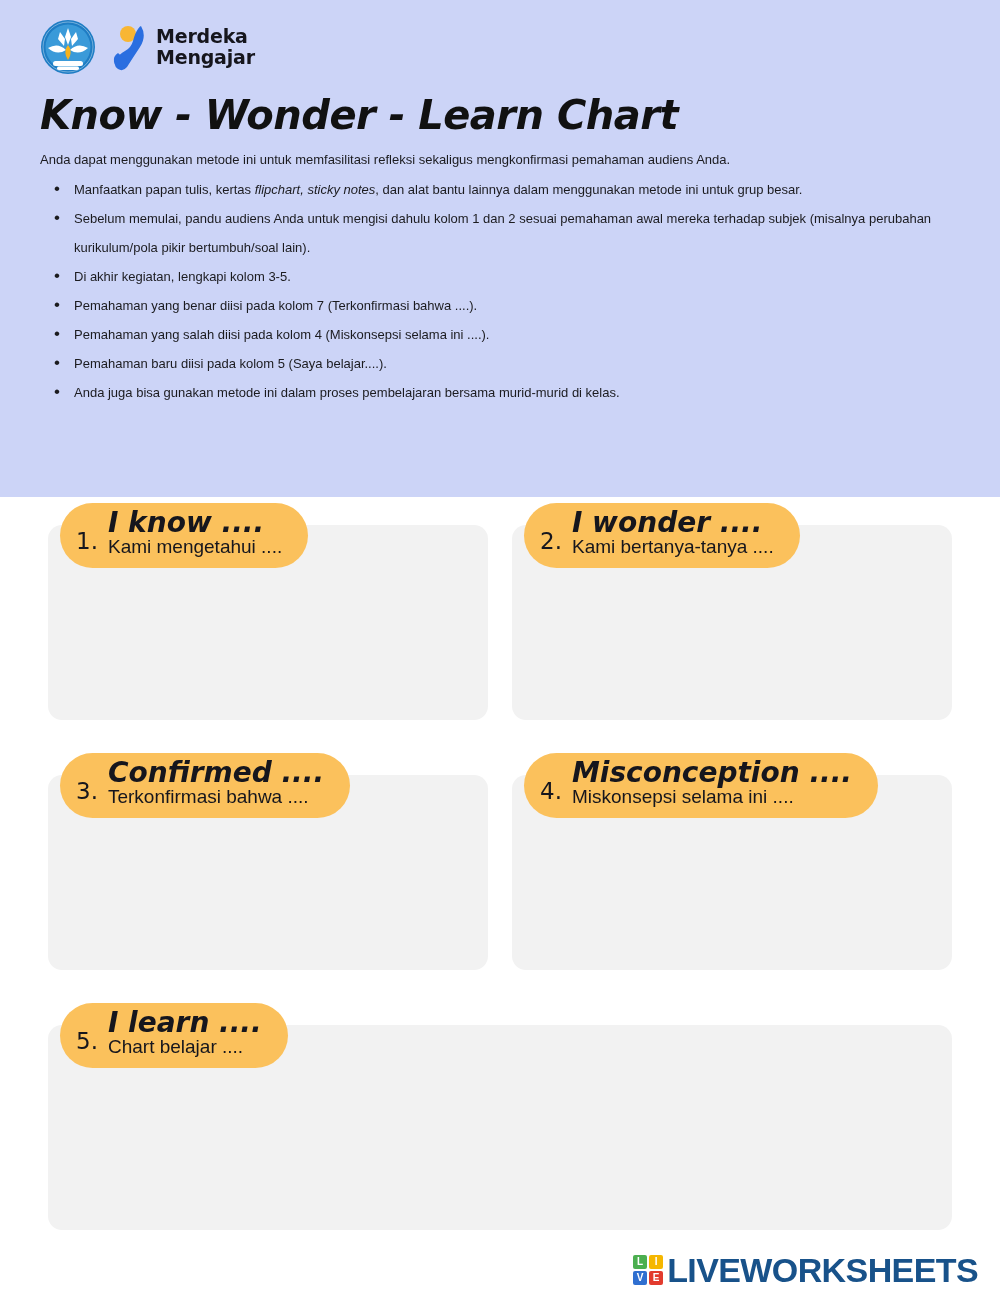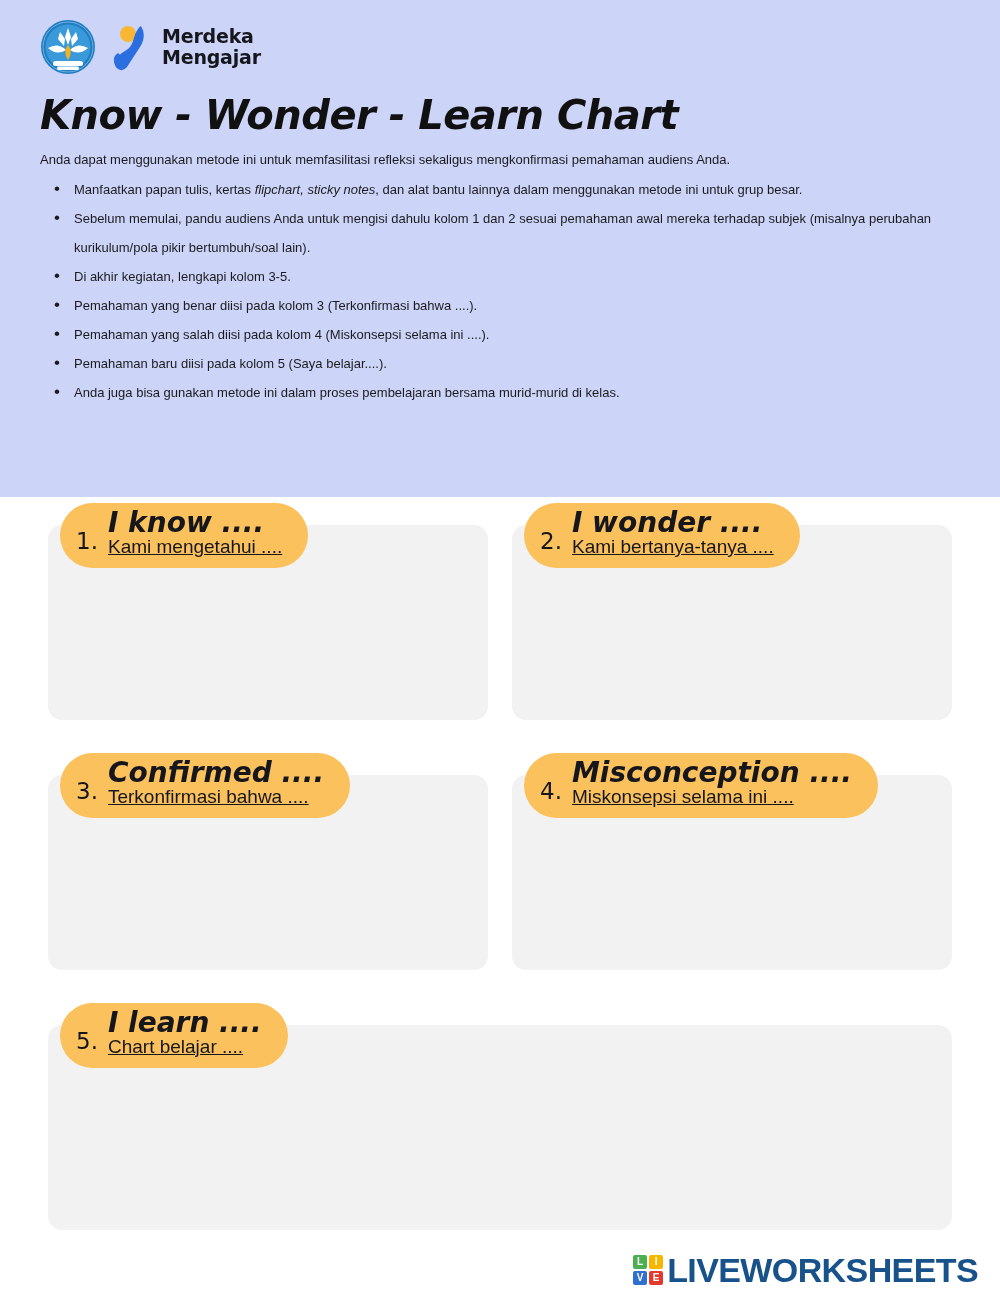--- a/index.html
+++ b/index.html
@@ -35,21 +35,21 @@
   .kemdikbud-logo {
     width: 56px;
     height: 56px;
     flex: 0 0 56px;
     position: relative;
   }
 
   .mm-logo {
     display: flex;
     align-items: center;
-    gap: 12px;
+    gap: 6px;
   }
 
   .mm-mark {
     width: 40px;
     height: 48px;
     flex: 0 0 40px;
     position: relative;
   }
 
   .mm-text {
@@ -183,21 +183,20 @@
     line-height: 23px;
     color: #16161d;
     white-space: nowrap;
   }
 
   .pill-id {
     font-size: 19px;
     line-height: 24px;
     color: #16161d;
     white-space: nowrap;
-    text-decoration: underline;
   }
 
   
   .footer {
     position: absolute;
     right: 22px;
     bottom: 8px;
     display: flex;
     align-items: center;
     gap: 4px;
@@ -270,21 +269,21 @@
   </div>
 
   <h1 class="page-title">Know - Wonder - Learn Chart</h1>
 
   <p class="intro">Anda dapat menggunakan metode ini untuk memfasilitasi refleksi sekaligus mengkonfirmasi pemahaman audiens Anda.</p>
 
   <ul class="bullets" id="bullet-list">
       <li><span>Manfaatkan papan tulis, kertas </span><em>flipchart, sticky notes</em><span>, dan alat bantu lainnya dalam menggunakan metode ini untuk grup besar.</span></li>
       <li><span>Sebelum memulai, pandu audiens Anda untuk mengisi dahulu kolom 1 dan 2 sesuai pemahaman awal mereka terhadap subjek (misalnya perubahan kurikulum/pola pikir bertumbuh/soal lain).</span></li>
       <li><span>Di akhir kegiatan, lengkapi kolom 3-5.</span></li>
-      <li><span>Pemahaman yang benar diisi pada kolom 3 (Terkonfirmasi bahwa ....).</span></li>
+      <li><span>Pemahaman yang benar diisi pada kolom 7 (Terkonfirmasi bahwa ....).</span></li>
       <li><span>Pemahaman yang salah diisi pada kolom 4 (Miskonsepsi selama ini ....).</span></li>
       <li><span>Pemahaman baru diisi pada kolom 5 (Saya belajar....).</span></li>
       <li><span>Anda juga bisa gunakan metode ini dalam proses pembelajaran bersama murid-murid di kelas.</span></li>
     </ul>
 </div>
 
 <div class="body-area">
 
   <div class="row row-1" style="padding-top:28px;">
     <div class="card">

